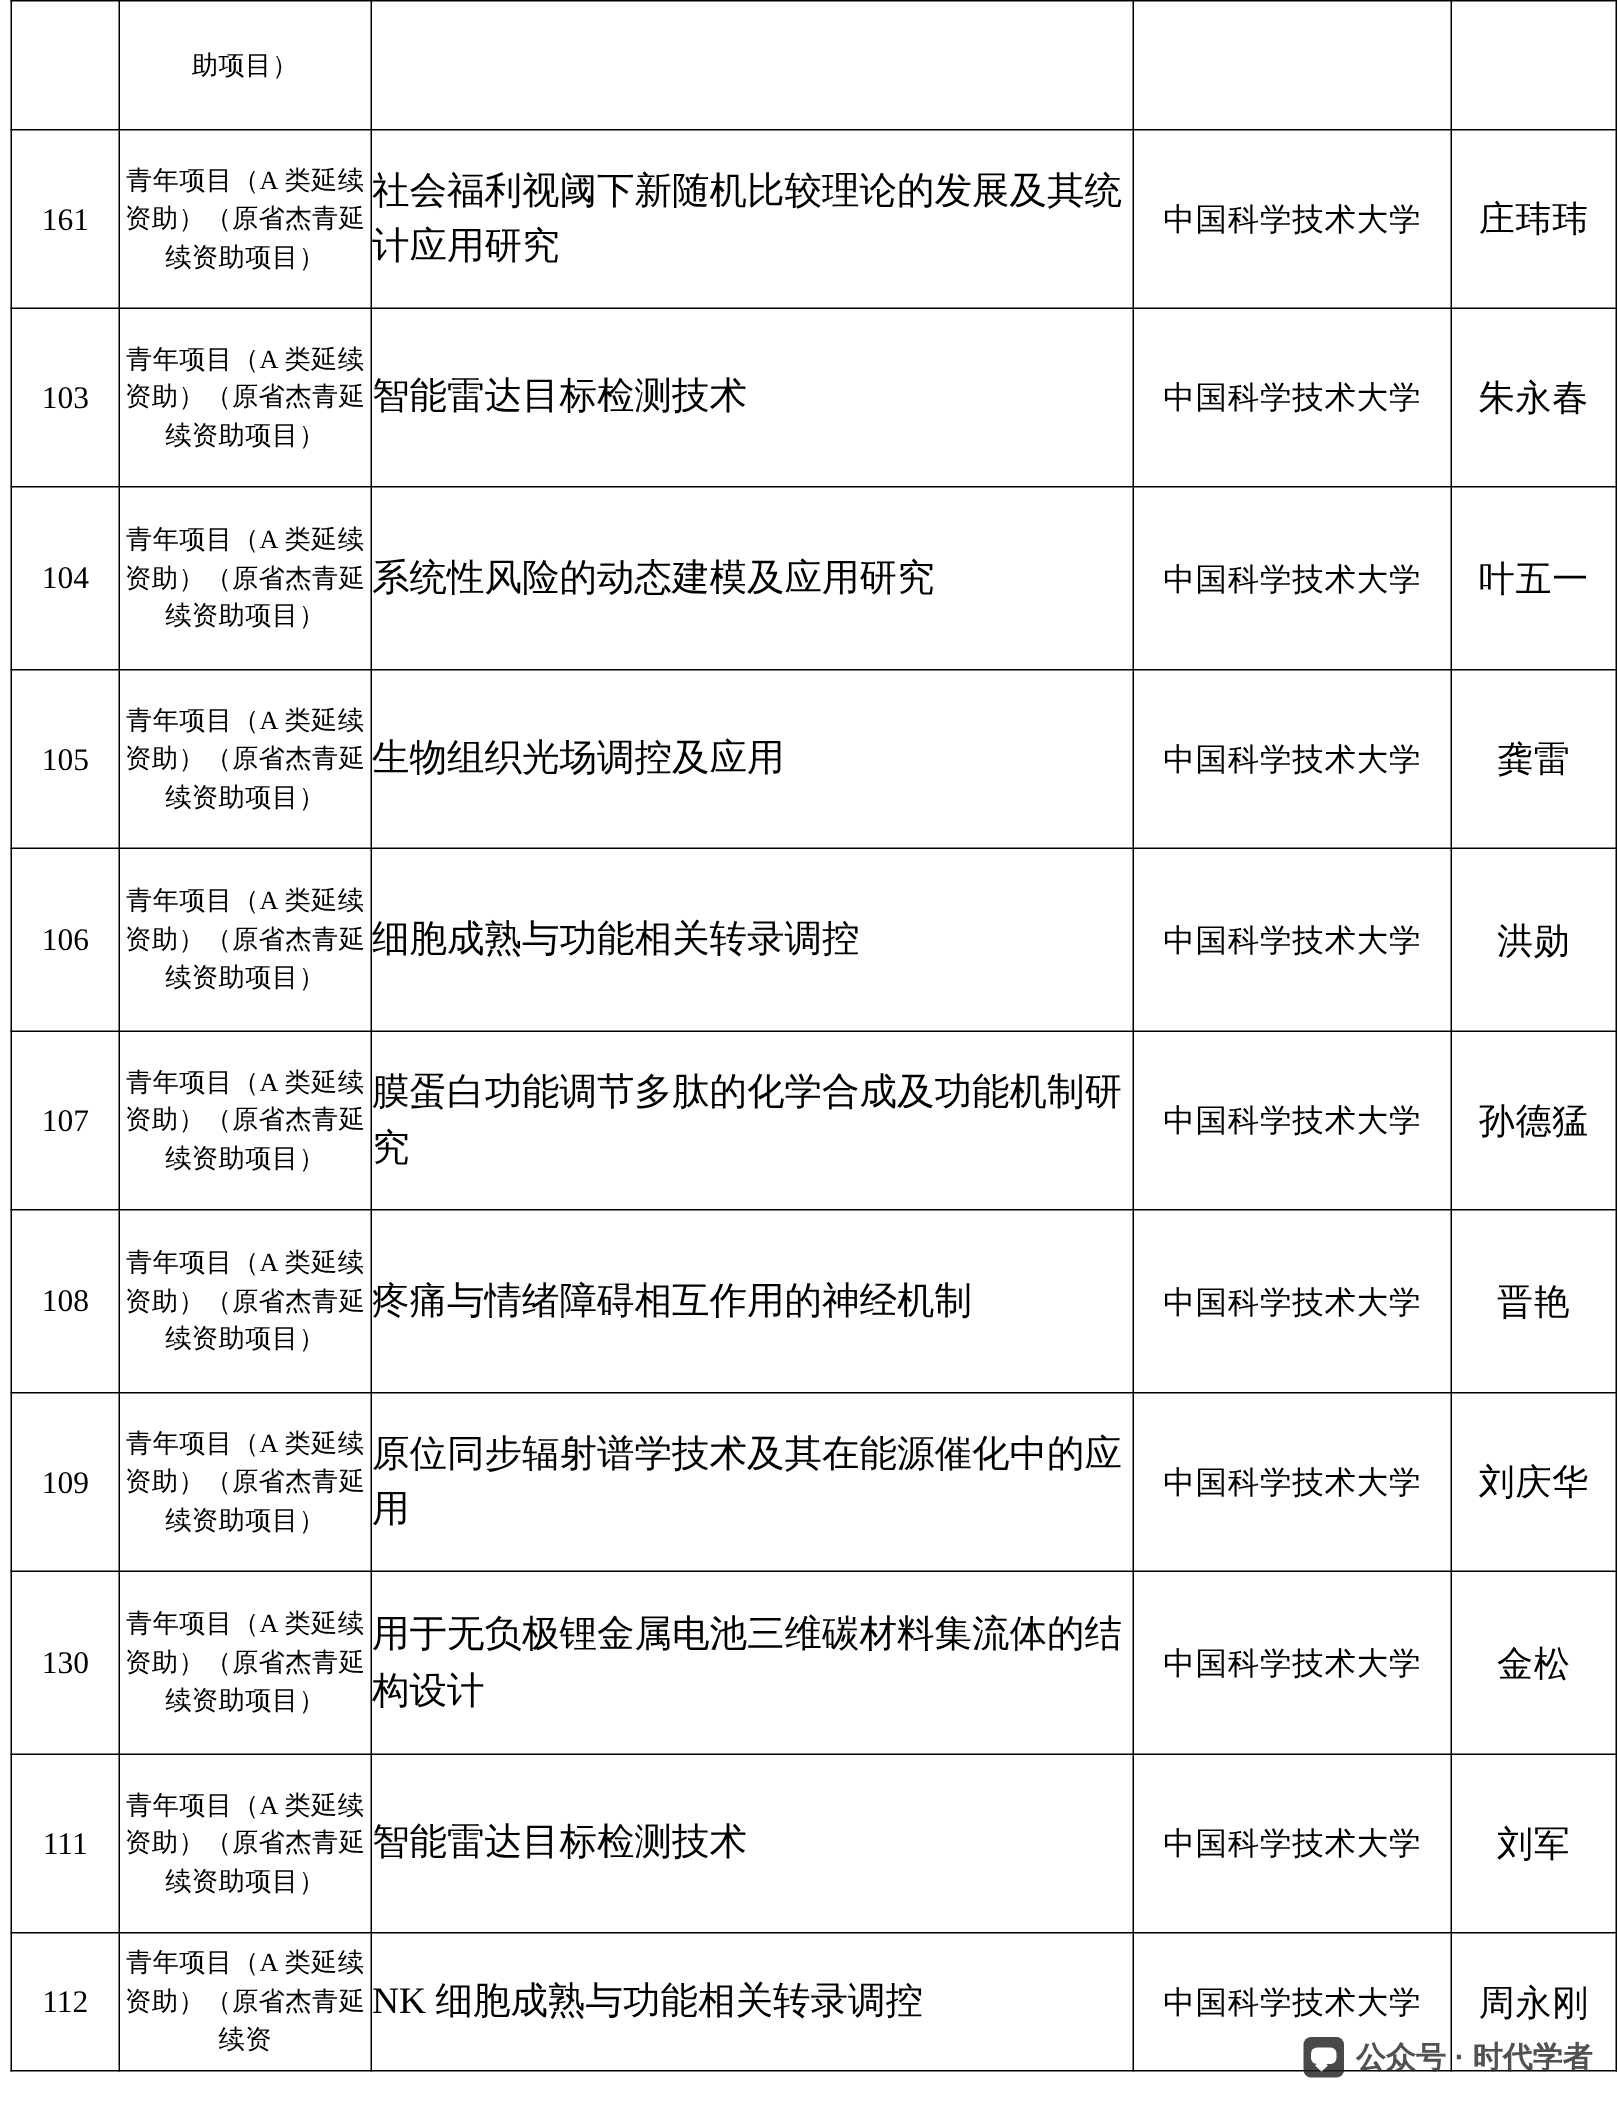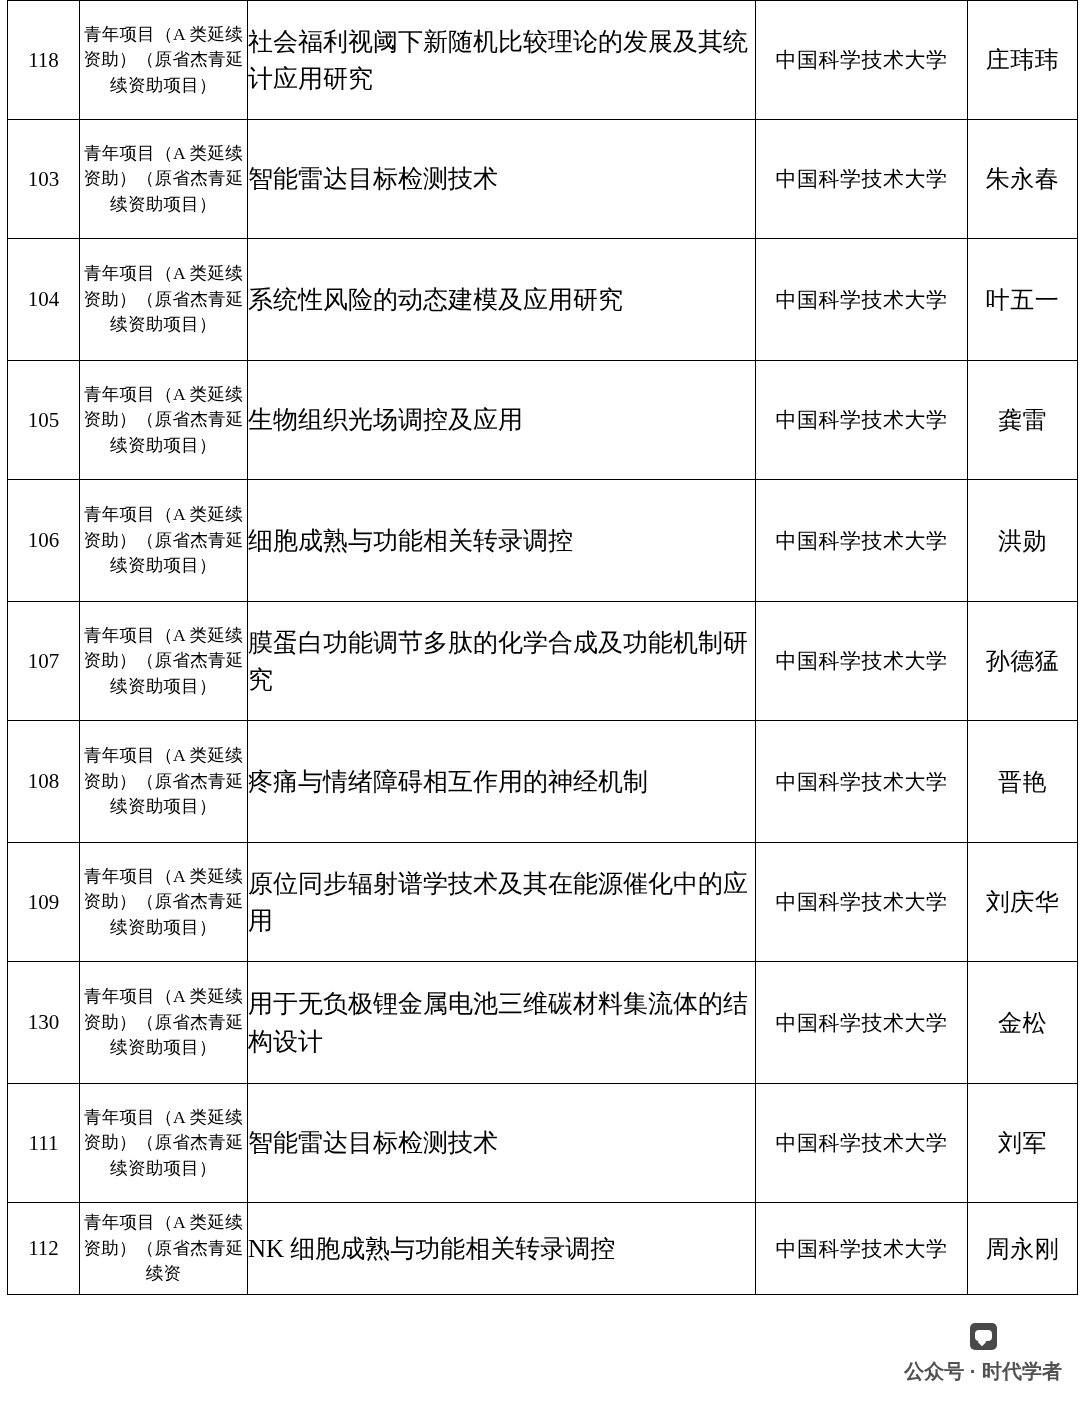--- a/index.html
+++ b/index.html
@@ -71,25 +71,24 @@
   }
   .row-partial-bottom td {
     border-bottom: none;
   }
   
   .watermark {
     position: absolute;
     right: 18px;
     bottom: 18px;
     display: flex;
-    align-items: center;
+    align-items: flex-end;
     gap: 8px;
     opacity: 0.82;
     pointer-events: none;
-    flex-direction: column;
   }
   .wm-logo {
     width: 27px;
     height: 27px;
     border-radius: 5px;
     background: #222222;
     position: relative;
     flex: none;
   }
   .wm-logo::before {
@@ -124,23 +123,30 @@
   <table class="doc-table">
     <colgroup>
       <col class="c-no">
       <col class="c-type">
       <col class="c-title">
       <col class="c-org">
       <col class="c-name">
     </colgroup>
     <tbody>
 
-
-      <tr style="height:119px;">
-        <td class="cell-no">118</td>
+      <tr class="row-partial-top" style="height:86px;">
+        <td class="cell-no"></td>
+        <td class="cell-type">助项目）</td>
+        <td class="cell-title"></td>
+        <td class="cell-org"></td>
+        <td class="cell-name"></td>
+      </tr>
+
+      <tr style="height:119px;">
+        <td class="cell-no">161</td>
         <td class="cell-type">青年项目（A 类延续资助）（原省杰青延续资助项目）</td>
         <td class="cell-title">社会福利视阈下新随机比较理论的发展及其统计应用研究</td>
         <td class="cell-org">中国科学技术大学</td>
         <td class="cell-name">庄玮玮</td>
       </tr>
 
       <tr style="height:119px;">
         <td class="cell-no">103</td>
         <td class="cell-type">青年项目（A 类延续资助）（原省杰青延续资助项目）</td>
         <td class="cell-title">智能雷达目标检测技术</td>

